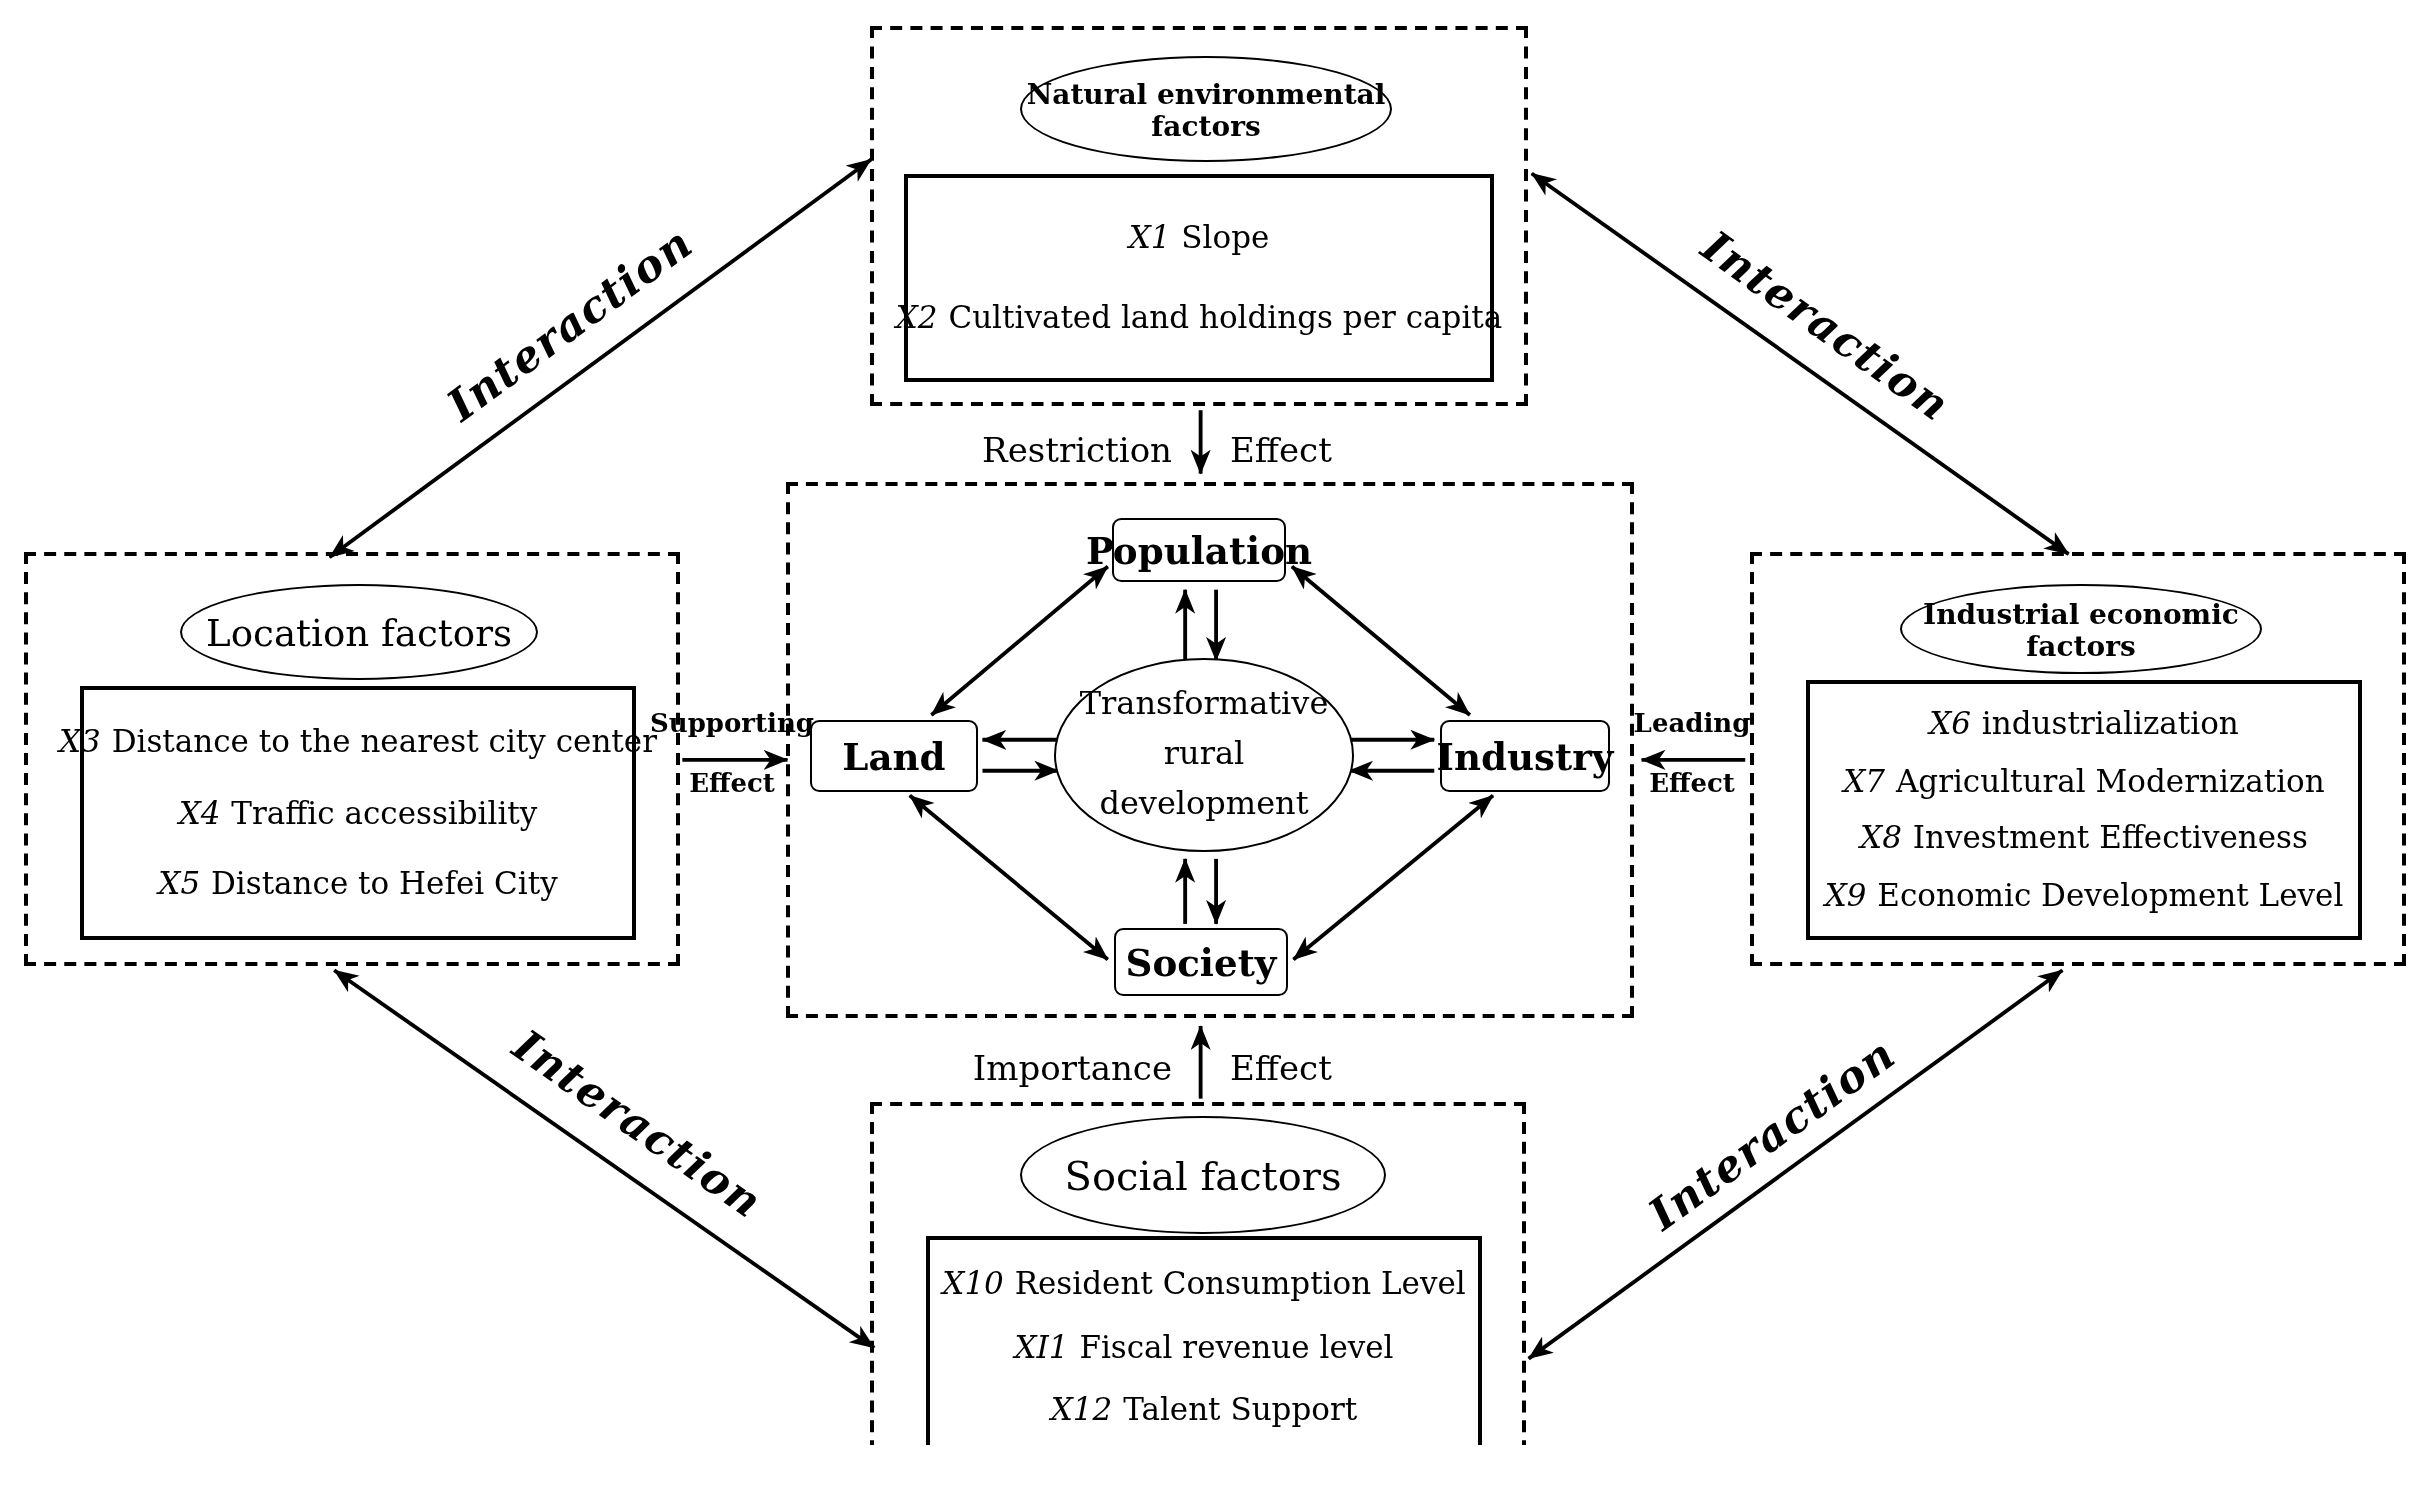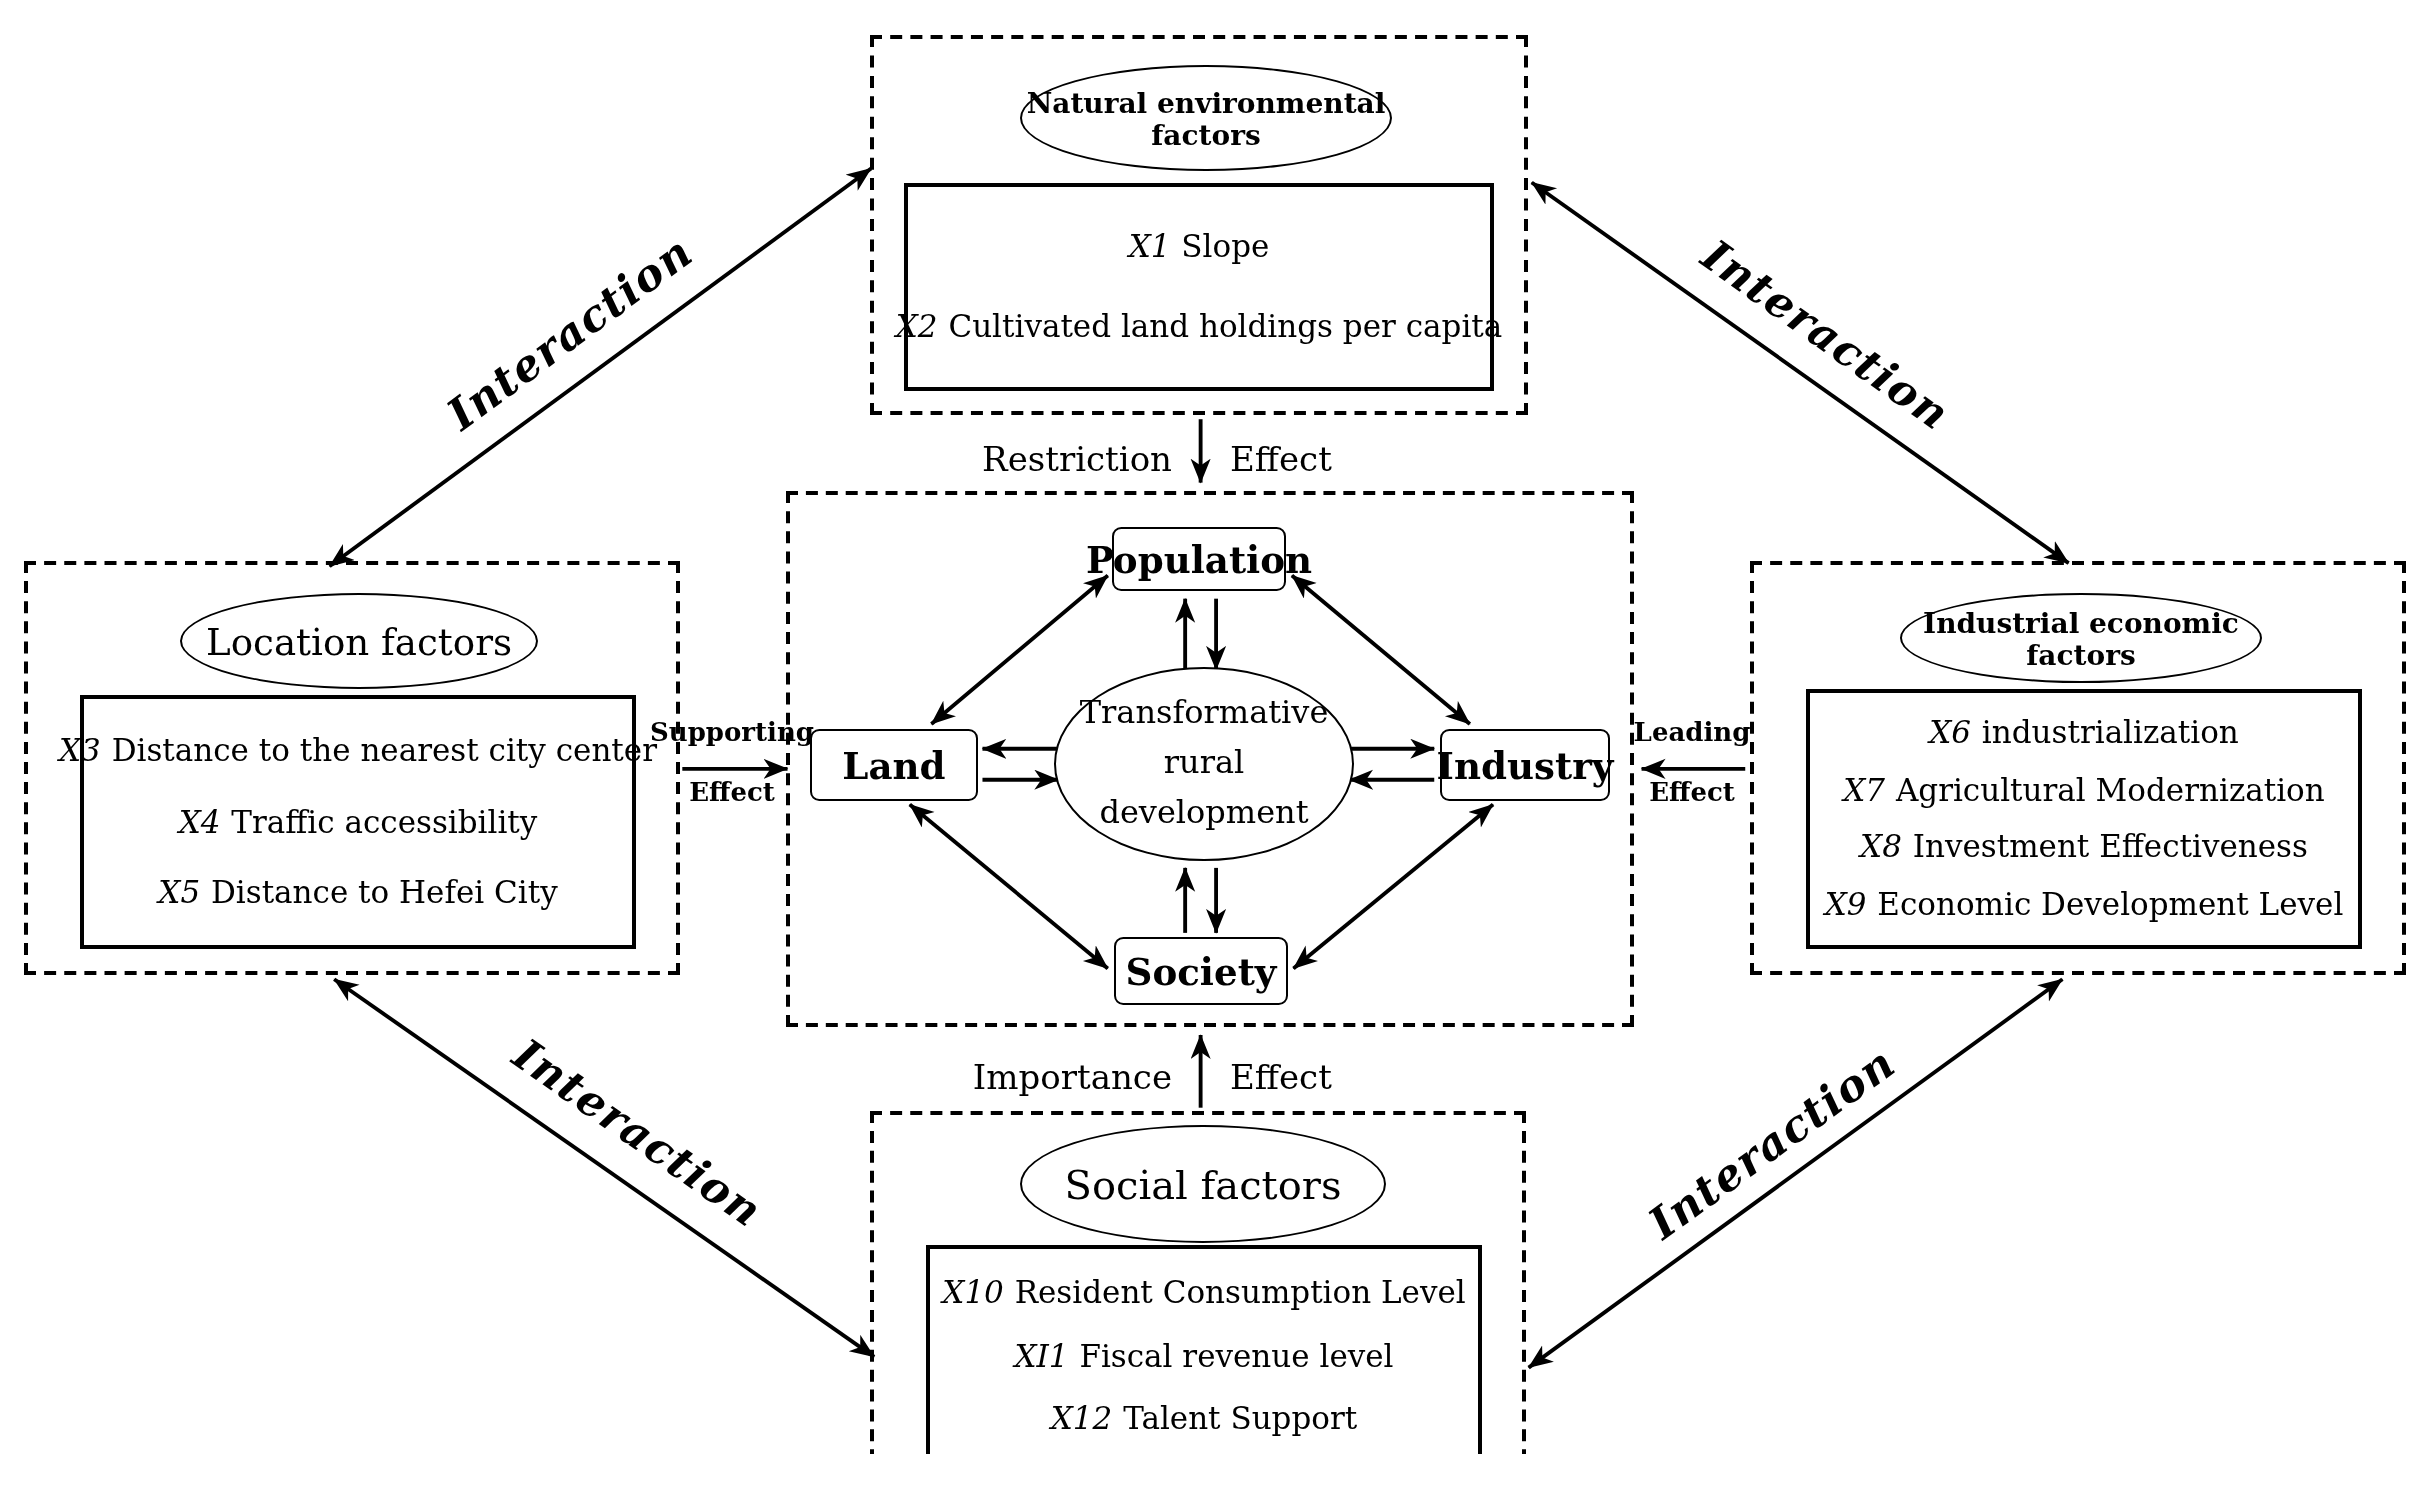--- a/index.html
+++ b/index.html
@@ -1,16 +1,16 @@
 <!DOCTYPE html>
 <html style="font-size:12.4px"><head>
 <meta charset="utf-8">
 <style>
   html,body{margin:0;padding:0;background:#ffffff;}
-  #stage{width:2426px;height:1445px;overflow:hidden;background:#701a75;margin-top:9px;}
+  #stage{width:2426px;height:1445px;overflow:hidden;background:#701a75;}
   #canvas{position:relative;width:1213px;height:756px;background:#ffffff;
           transform:scale(2);transform-origin:0 0;
           font-family:"DejaVu Serif","Liberation Serif",serif;color:#000;}
   #arrow-layer{position:absolute;left:0;top:0;width:1213px;height:756px;}
   .dashed-box{position:absolute;border:2.3px dashed #000;box-sizing:border-box;background:transparent;}
   .solid-box{position:absolute;border:2.3px solid #000;box-sizing:border-box;background:#fff;
              display:flex;flex-direction:column;justify-content:space-evenly;align-items:center;padding:0 4.6px;}
   .ellipse{position:absolute;border:1.9px solid #000;border-radius:50%;box-sizing:border-box;background:#fff;
            display:flex;justify-content:center;align-items:center;text-align:center;}
   .node{position:absolute;border:1.9px solid #000;border-radius:4.6px;box-sizing:border-box;background:#fff;

